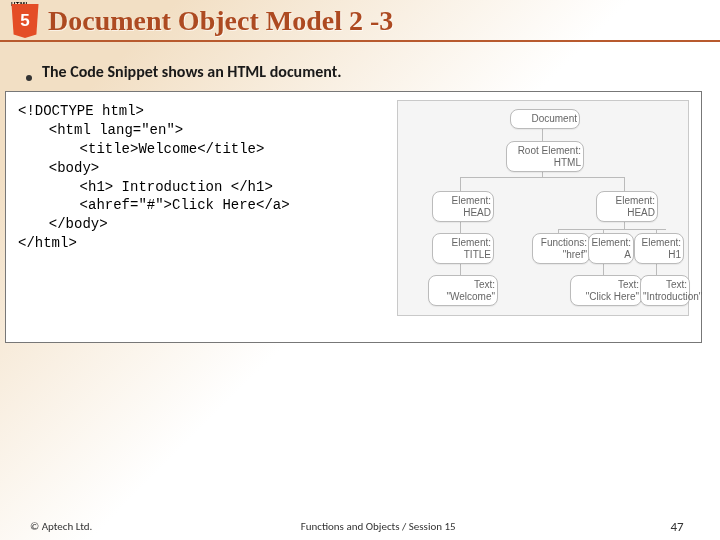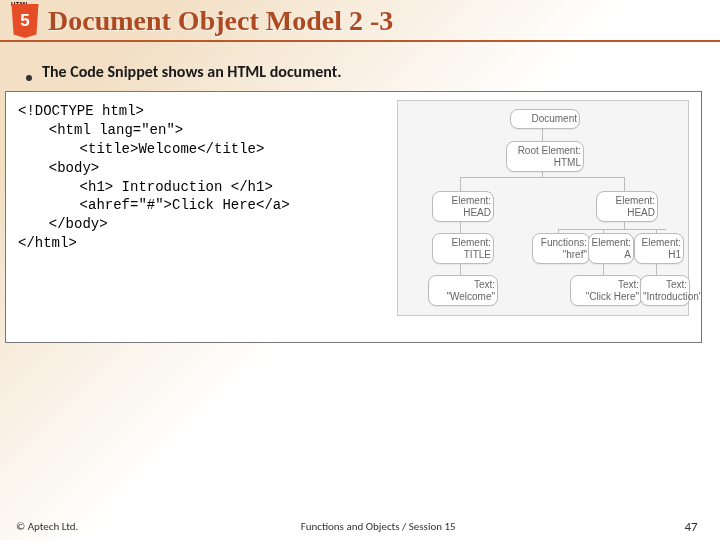--- a/index.html
+++ b/index.html
@@ -14,21 +14,21 @@
   .rule{height:2px;background:#b85a2e;margin:0 0 8px 0}
   .bullet-row{display:flex;align-items:flex-end;margin:20px 0 10px 26px}
   .bullet-dot{width:6px;height:6px;border-radius:50%;background:#333;margin:8px 10px 0 0;flex:0 0 auto}
   .bullet-text{font-family:Calibri,Arial,sans-serif;font-weight:bold;font-size:16px;color:#1a1a1a}
   .codebox{margin:4px 18px 0 5px;border:1px solid #777;background:#fff;padding:10px 12px;position:relative;height:230px}
   .code{font-family:"Courier New",monospace;font-size:14px;line-height:1.35;color:#000;white-space:pre}
   .diagram{position:absolute;right:12px;top:8px;width:290px;height:214px;border:1px solid #c9c9c9;background:#f5f5f5}
   .node{position:absolute;background:#fff;border:1px solid #bbb;border-radius:8px;font-size:10px;color:#666;text-align:right;padding:3px 2px;line-height:1.15;box-shadow:0 1px 1px rgba(0,0,0,.06)}
   .node .lab{display:block}
   .ln{position:absolute;background:#bbb}
-  .footer{position:absolute;bottom:6px;left:0;right:0;display:flex;align-items:center;justify-content:space-between;padding:0 16px;font-family:Calibri,Arial,sans-serif;font-size:11px;color:#333}
+  .footer{position:absolute;bottom:6px;left:0;right:0;display:flex;align-items:center;justify-content:space-between;padding:0 30px;font-family:Calibri,Arial,sans-serif;font-size:11px;color:#333}
   .footer .pg{width:26px;text-align:center;font-size:13px}
   .i1{padding-left:2.2em}.i2{padding-left:4.4em}
 </style>
 </head>
 <body>
 <div class="slide">
 
   <div class="hdr">
     <div class="logo">
       <span class="label">HTML</span>

